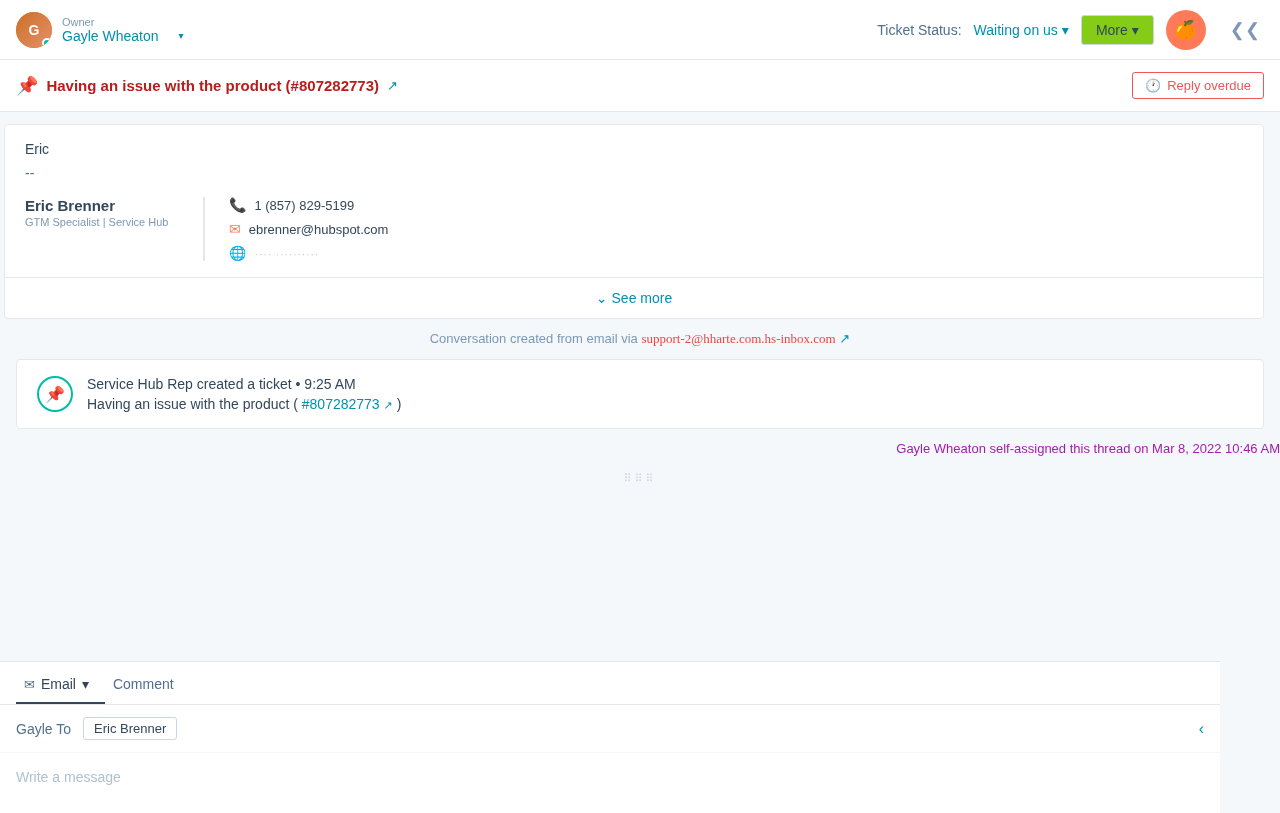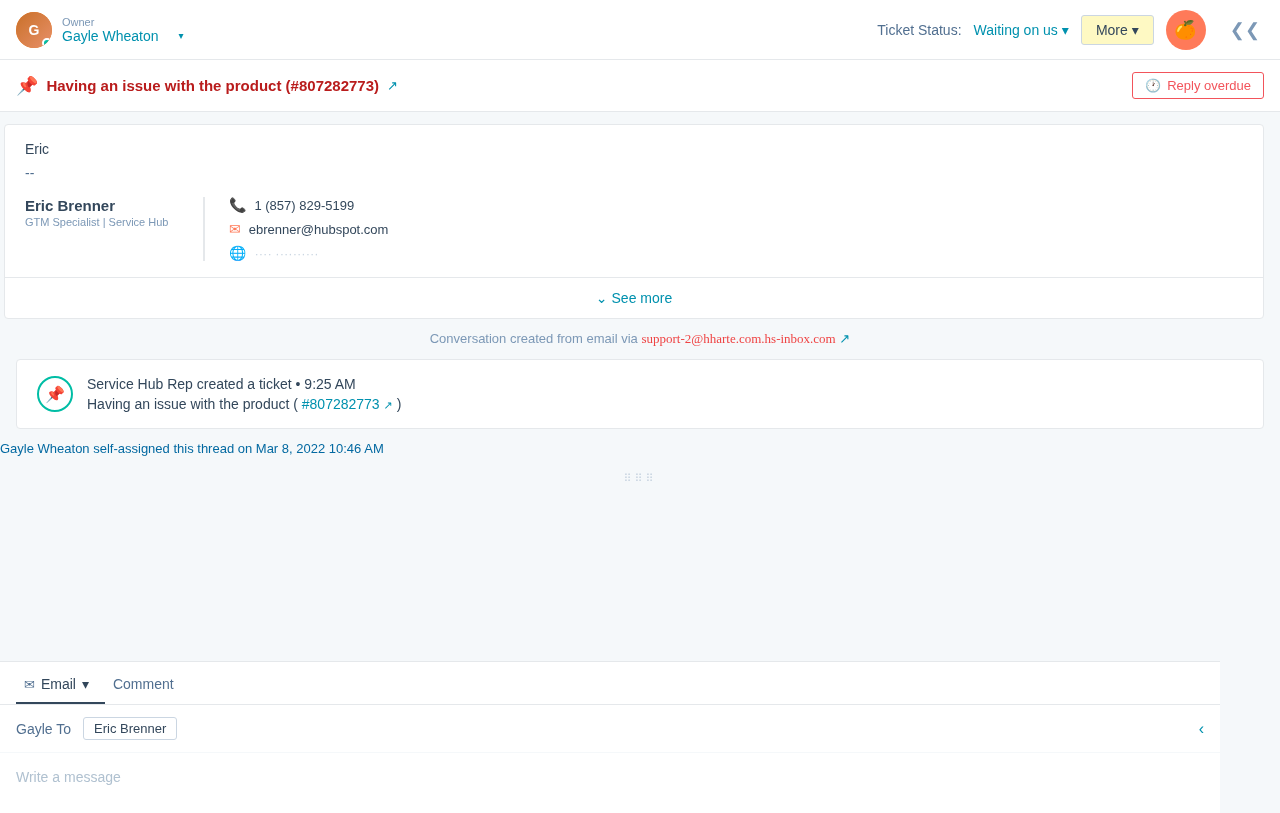--- a/index.html
+++ b/index.html
@@ -113,21 +113,21 @@
       font-weight: 500;
       cursor: pointer;
       background: none;
       border: none;
     }
 
     .more-btn {
       border: 1px solid #cbd6e2;
       border-radius: 3px;
       padding: 6px 14px;
-      background: #fef9c3;
+      background: #84cc16;
       font-size: 14px;
       color: #33475b;
       cursor: pointer;
       display: flex;
       align-items: center;
       gap: 4px;
     }
 
     .collapse-btn {
       background: none;
@@ -370,24 +370,24 @@
       color: #33475b;
     }
 
     .ticket-number-link {
       color: #0091ae;
       cursor: pointer;
     }
 
     
     .self-assigned {
-      text-align: left;
+      text-align: right;
       padding: 12px 0;
       font-size: 13px;
-      color: #0369a1;
+      color: #a21caf;
     }
 
     
     .drag-dots {
       text-align: center;
       padding: 4px 0;
       color: #cbd6e2;
       letter-spacing: 3px;
       font-size: 11px;
     }

